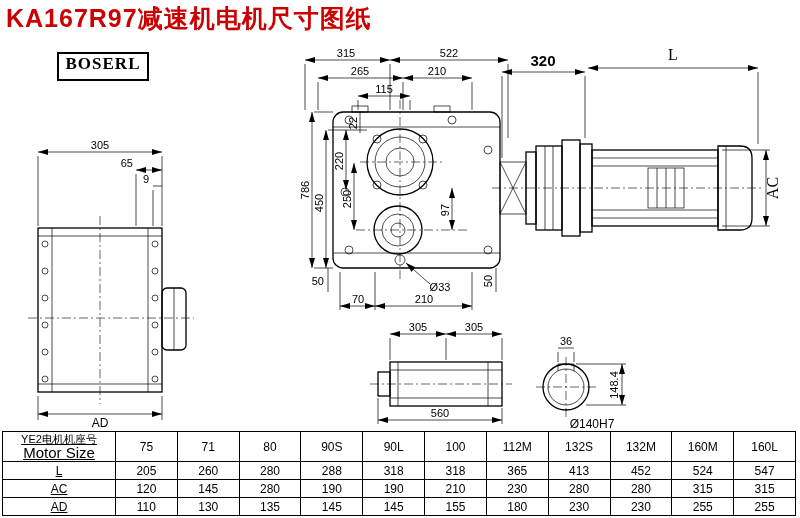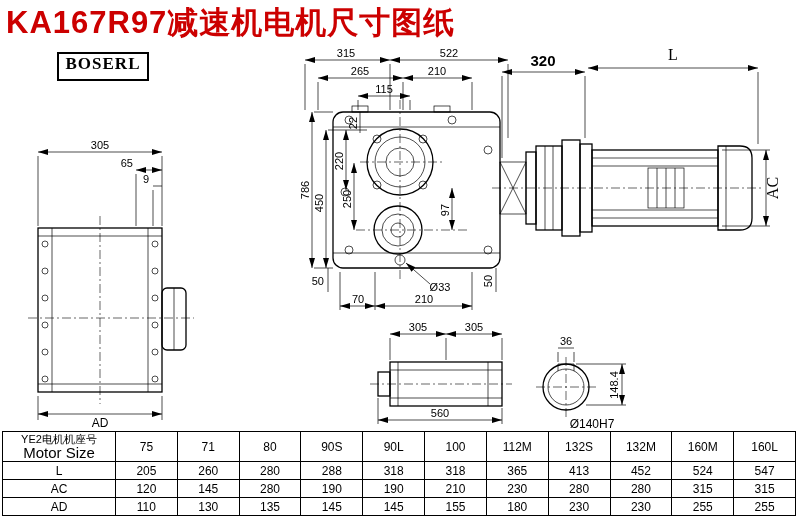--- a/index.html
+++ b/index.html
@@ -1,35 +1,35 @@
 <!DOCTYPE html>
 <html><head>
 <meta charset="utf-8">
 <style>
   html,body { margin:0; padding:0; background:#fff; }
   .page { position:relative; width:800px; height:518px; background:#fff; overflow:hidden;
           font-family:"Liberation Sans", sans-serif; }
-  .title { position:absolute; left:6px; top:2px; font-size:31px; font-weight:bold; color:#cc0000;
+  .title { position:absolute; left:6px; top:2px; font-size:25px; font-weight:bold; color:#cc0000;
            font-family:"Liberation Sans", sans-serif; letter-spacing:1px; }
   .logo { position:absolute; left:57px; top:52px; width:88px; height:25px; border:2px solid #000;
           display:flex; justify-content:center;
           font-family:"Liberation Serif", serif; font-weight:bold; font-size:17px; letter-spacing:1px; }
   svg.draw { position:absolute; left:0; top:0; }
   .thick { fill:none; stroke:#000; stroke-width:1.3; }
   .thin  { fill:none; stroke:#000; stroke-width:0.7; }
   .dim   { fill:none; stroke:#000; stroke-width:0.7; }
   .cl    { fill:none; stroke:#000; stroke-width:0.6; stroke-dasharray:9 3 2 3; }
   svg text { font-family:"Liberation Sans", sans-serif; font-size:11px; fill:#000; }
   svg text.big  { font-size:15px; font-weight:bold; }
   svg text.ser  { font-family:"Liberation Serif", serif; font-size:16px; font-weight:normal; }
   svg text.med  { font-size:12px; }
   .dim-table { position:absolute; left:2px; top:431px; width:794px; border-collapse:collapse;
                table-layout:fixed; font-size:12px; color:#000; }
   .dim-table td { border:1px solid #000; text-align:center; vertical-align:middle; padding:0; height:17px; }
-  .dim-table td.lblcol { width:112px; }
+  .dim-table td.lblcol { width:112px;text-decoration:underline; }
   .dim-table tr.hdr td { height:29px; }
   .hdr-cn { font-size:11px; line-height:13px; }
   .hdr-en { font-size:15px; line-height:14px; }
 </style>
 </head>
 <body>
 
 <div class="page">
 
   <div class="title">KA167R97减速机电机尺寸图纸</div>

